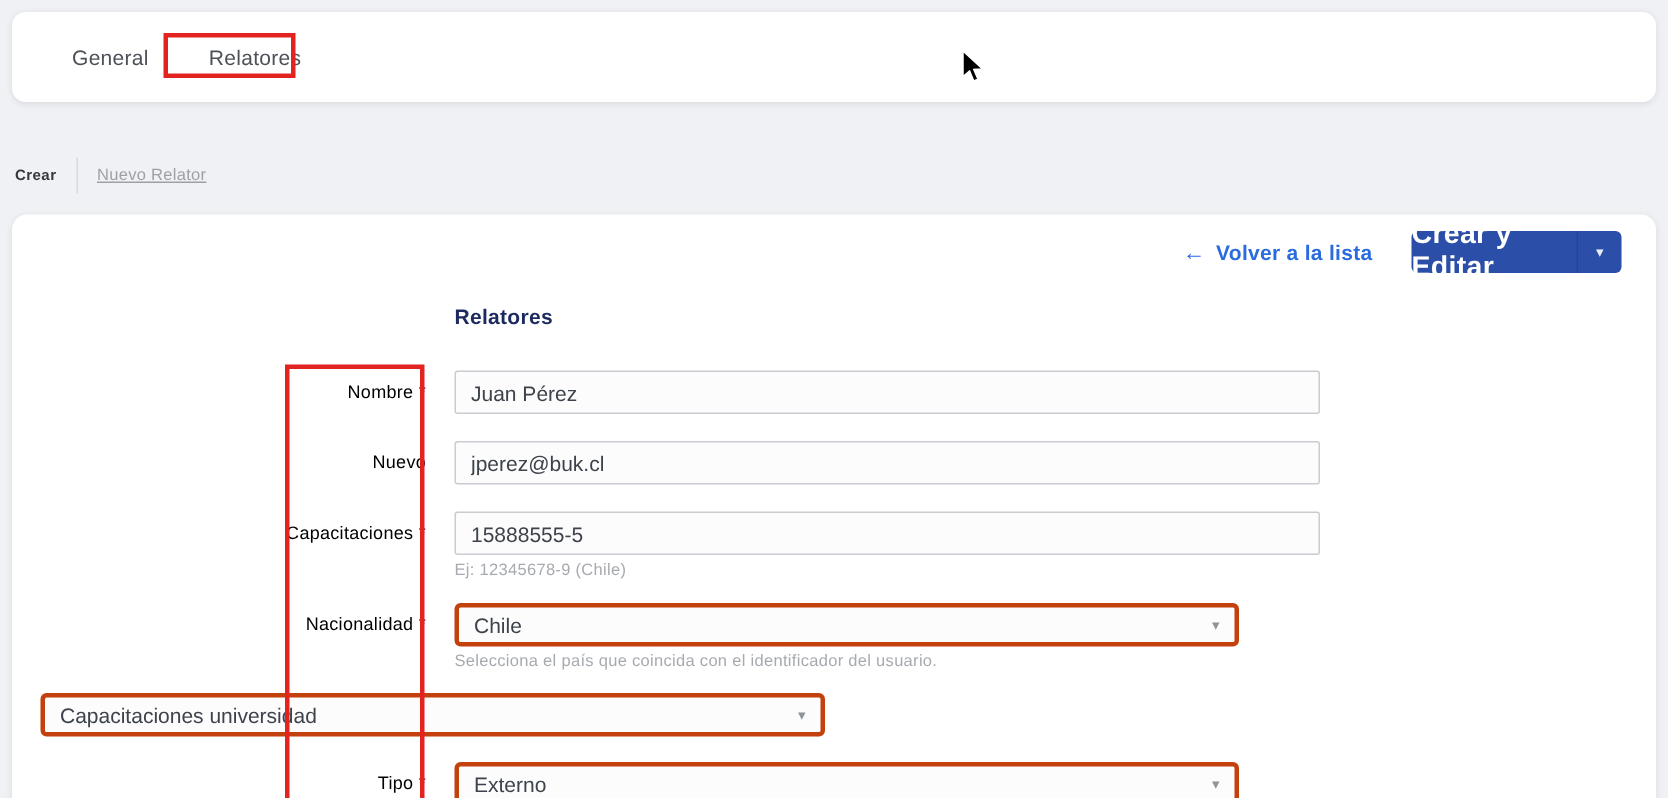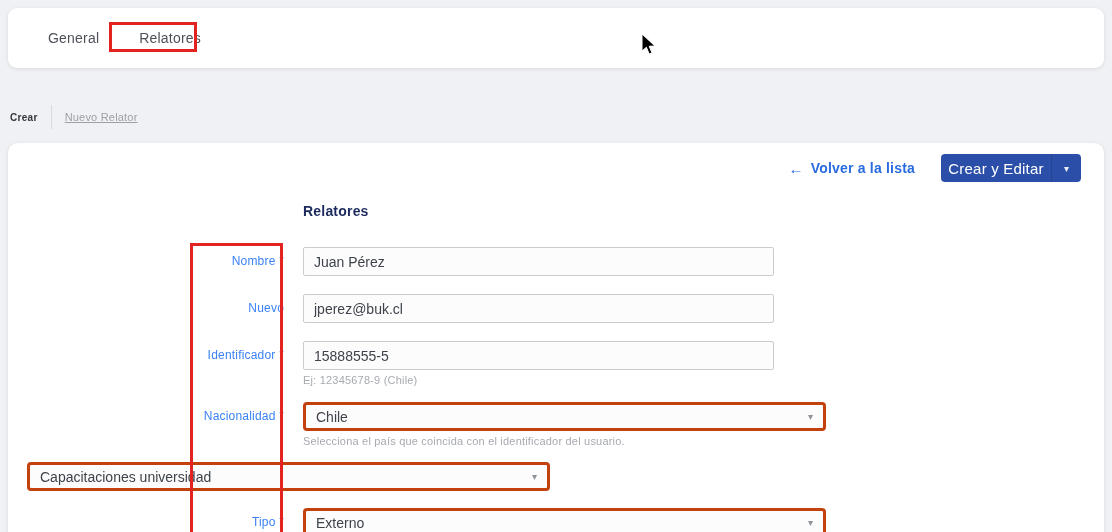--- a/index.html
+++ b/index.html
@@ -49,40 +49,40 @@
     display:flex; align-items:center; gap:7px;
     font-size:14px; color:#2a6ce0; cursor:pointer; font-weight:bold; letter-spacing:.2px;
   }
   .back-link .arrow { font-size:15px; font-weight:normal; }
   .split-btn {
     display:flex; align-items:stretch; height:28px; width:140px;
     background:#2b4fa8; border-radius:4px; color:#ffffff; cursor:pointer;
   }
   .split-btn .btn-label {
     flex:1; display:flex; align-items:center; justify-content:center;
-    font-size:15px; font-weight:normal; letter-spacing:.2px;
+    font-size:19px; font-weight:bold; letter-spacing:.2px;
   }
   .split-btn .btn-caret {
     width:30px; display:flex; align-items:center; justify-content:center;
     border-left:1px solid rgba(0,0,0,0.12); font-size:10px; color:#e9edf7;
   }
   
   .section-title {
     position:absolute; left:295px; top:60px;
     font-size:14px; font-weight:bold; color:#1c2a5e; letter-spacing:.2px;
   }
   .form { position:absolute; left:0; top:104px; right:0; }
   .row { display:flex; }
   .label-col {
     width:276px; text-align:right; padding-top:7px;
-    font-size:12px; color:#3b82f6; letter-spacing:.2px;
+    font-size:12px; color:#000000; letter-spacing:.2px;
   }
   .control-col { margin-left:19px; width:523px; }
   .text-input {
-    width:471px; height:29px;
+    width:577px; height:29px;
     border:1px solid #c9ccd1; border-radius:2px; background:#fcfcfd;
     padding:0 10px; font-size:14px; color:#3e434b;
     font-family:"Liberation Sans", sans-serif; outline:none;
   }
   .select {
     width:523px; height:29px;
     border:3px solid #c2410c; border-radius:4px; background:#fcfcfd;
     display:flex; align-items:center; padding:0 10px;
     font-size:14px; color:#3e434b; cursor:pointer;
   }
@@ -147,21 +147,21 @@
       <div class="label-col">
         <span>Nuevo</span> <span></span>
       </div>
       <div class="control-col">
         <input class="text-input" type="text" value="jperez@buk.cl" style="">
       </div>
     </div>
 
     <div class="row mb-hint1">
       <div class="label-col">
-        <span>Identificador</span> <span>*</span>
+        <span>Capacitaciones</span> <span>*</span>
       </div>
       <div class="control-col">
         <input class="text-input" type="text" value="15888555-5" style="">
         <div class="hint">Ej: 12345678-9 (Chile)</div>
       </div>
     </div>
 
     <div class="row mb-hint2">
       <div class="label-col">
         <span>Nacionalidad</span> <span>*</span>

